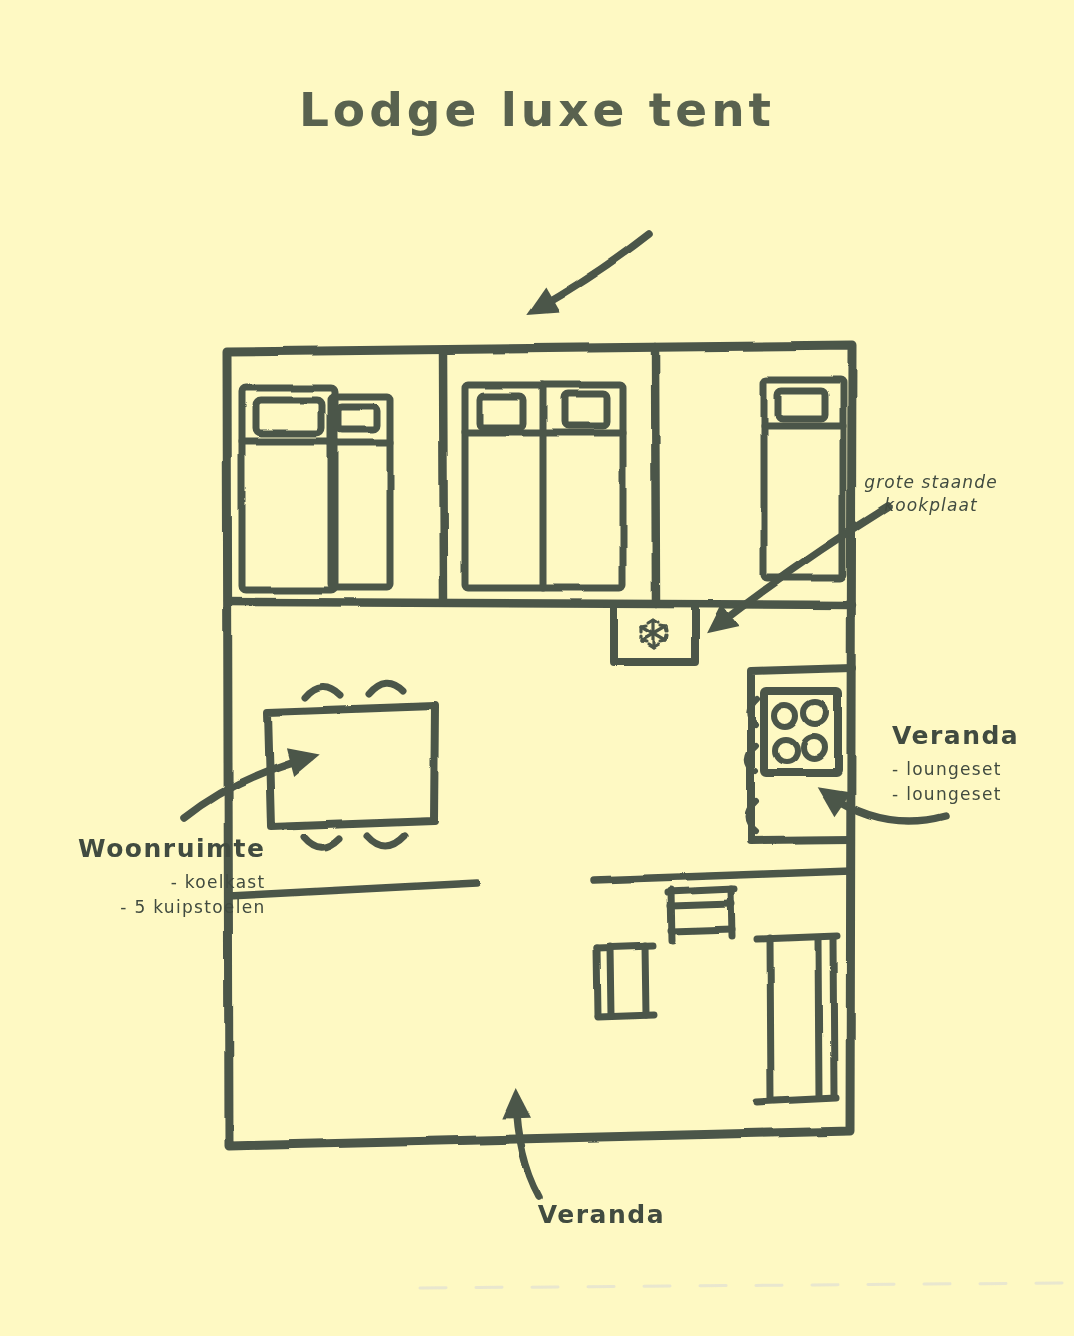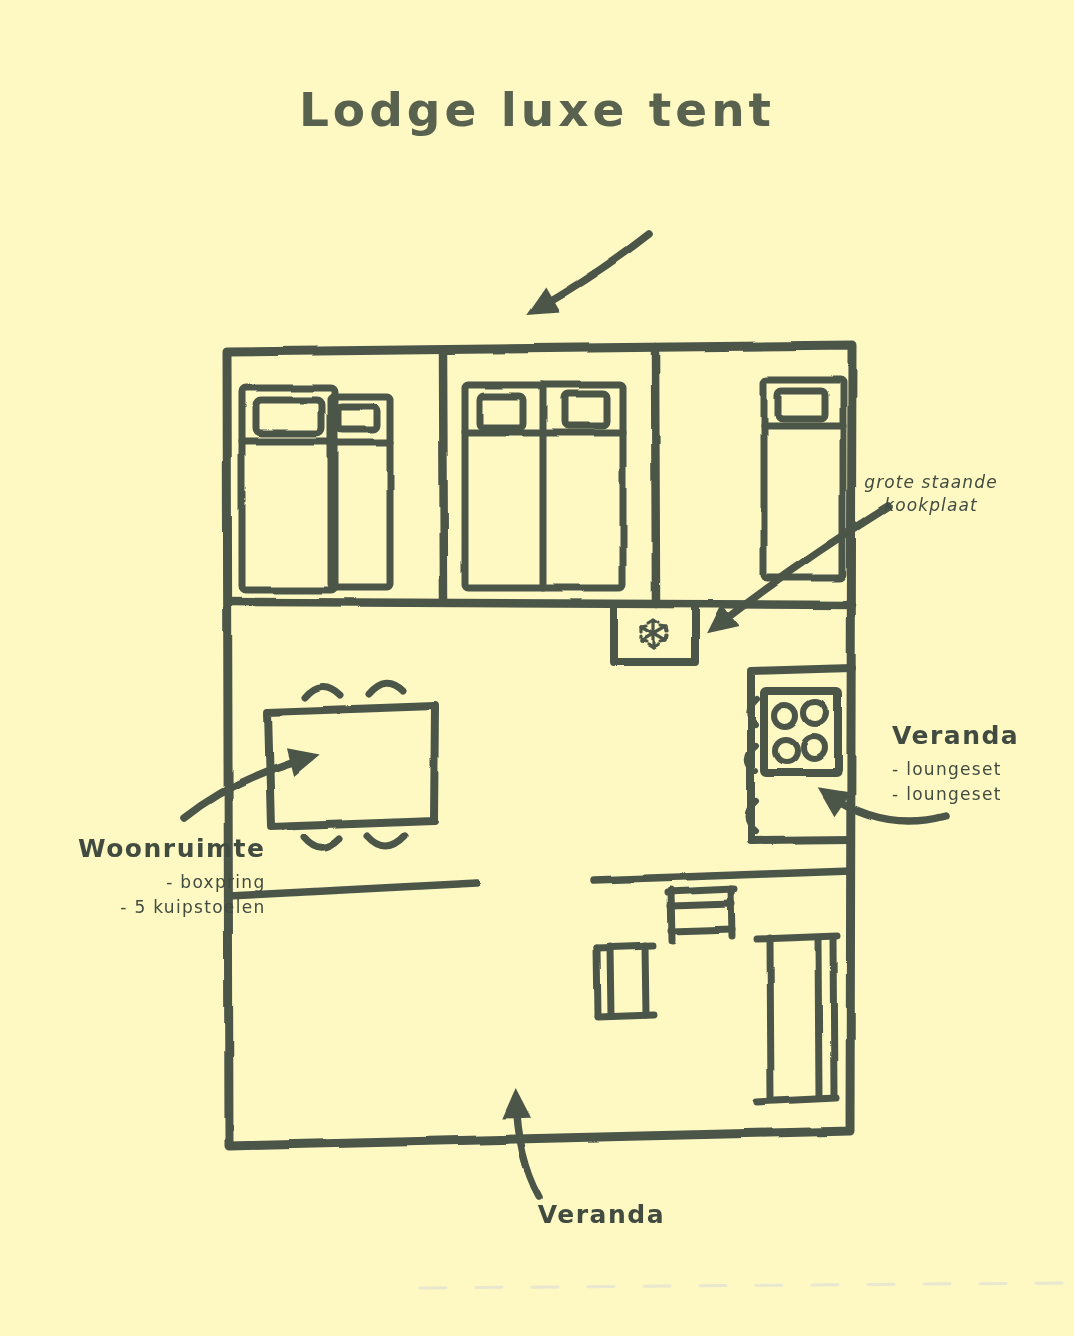--- a/index.html
+++ b/index.html
@@ -191,21 +191,21 @@
   </div>
 
   <div class="ann ann-kitchen">
     <div class="ann-heading">Veranda</div>
     <div class="ann-item">- loungeset</div>
     <div class="ann-item">- loungeset</div>
   </div>
 
   <div class="ann ann-living">
     <div class="ann-heading">Woonruimte</div>
-    <div class="ann-item">- boxpring</div>
+    <div class="ann-item">- koelkast</div>
     <div class="ann-item">- 5 kuipstoelen</div>
   </div>
 
   <div class="ann ann-veranda">
     <div class="ann-heading">Veranda</div>
   </div>
 
 </div>
 
 </body></html>

